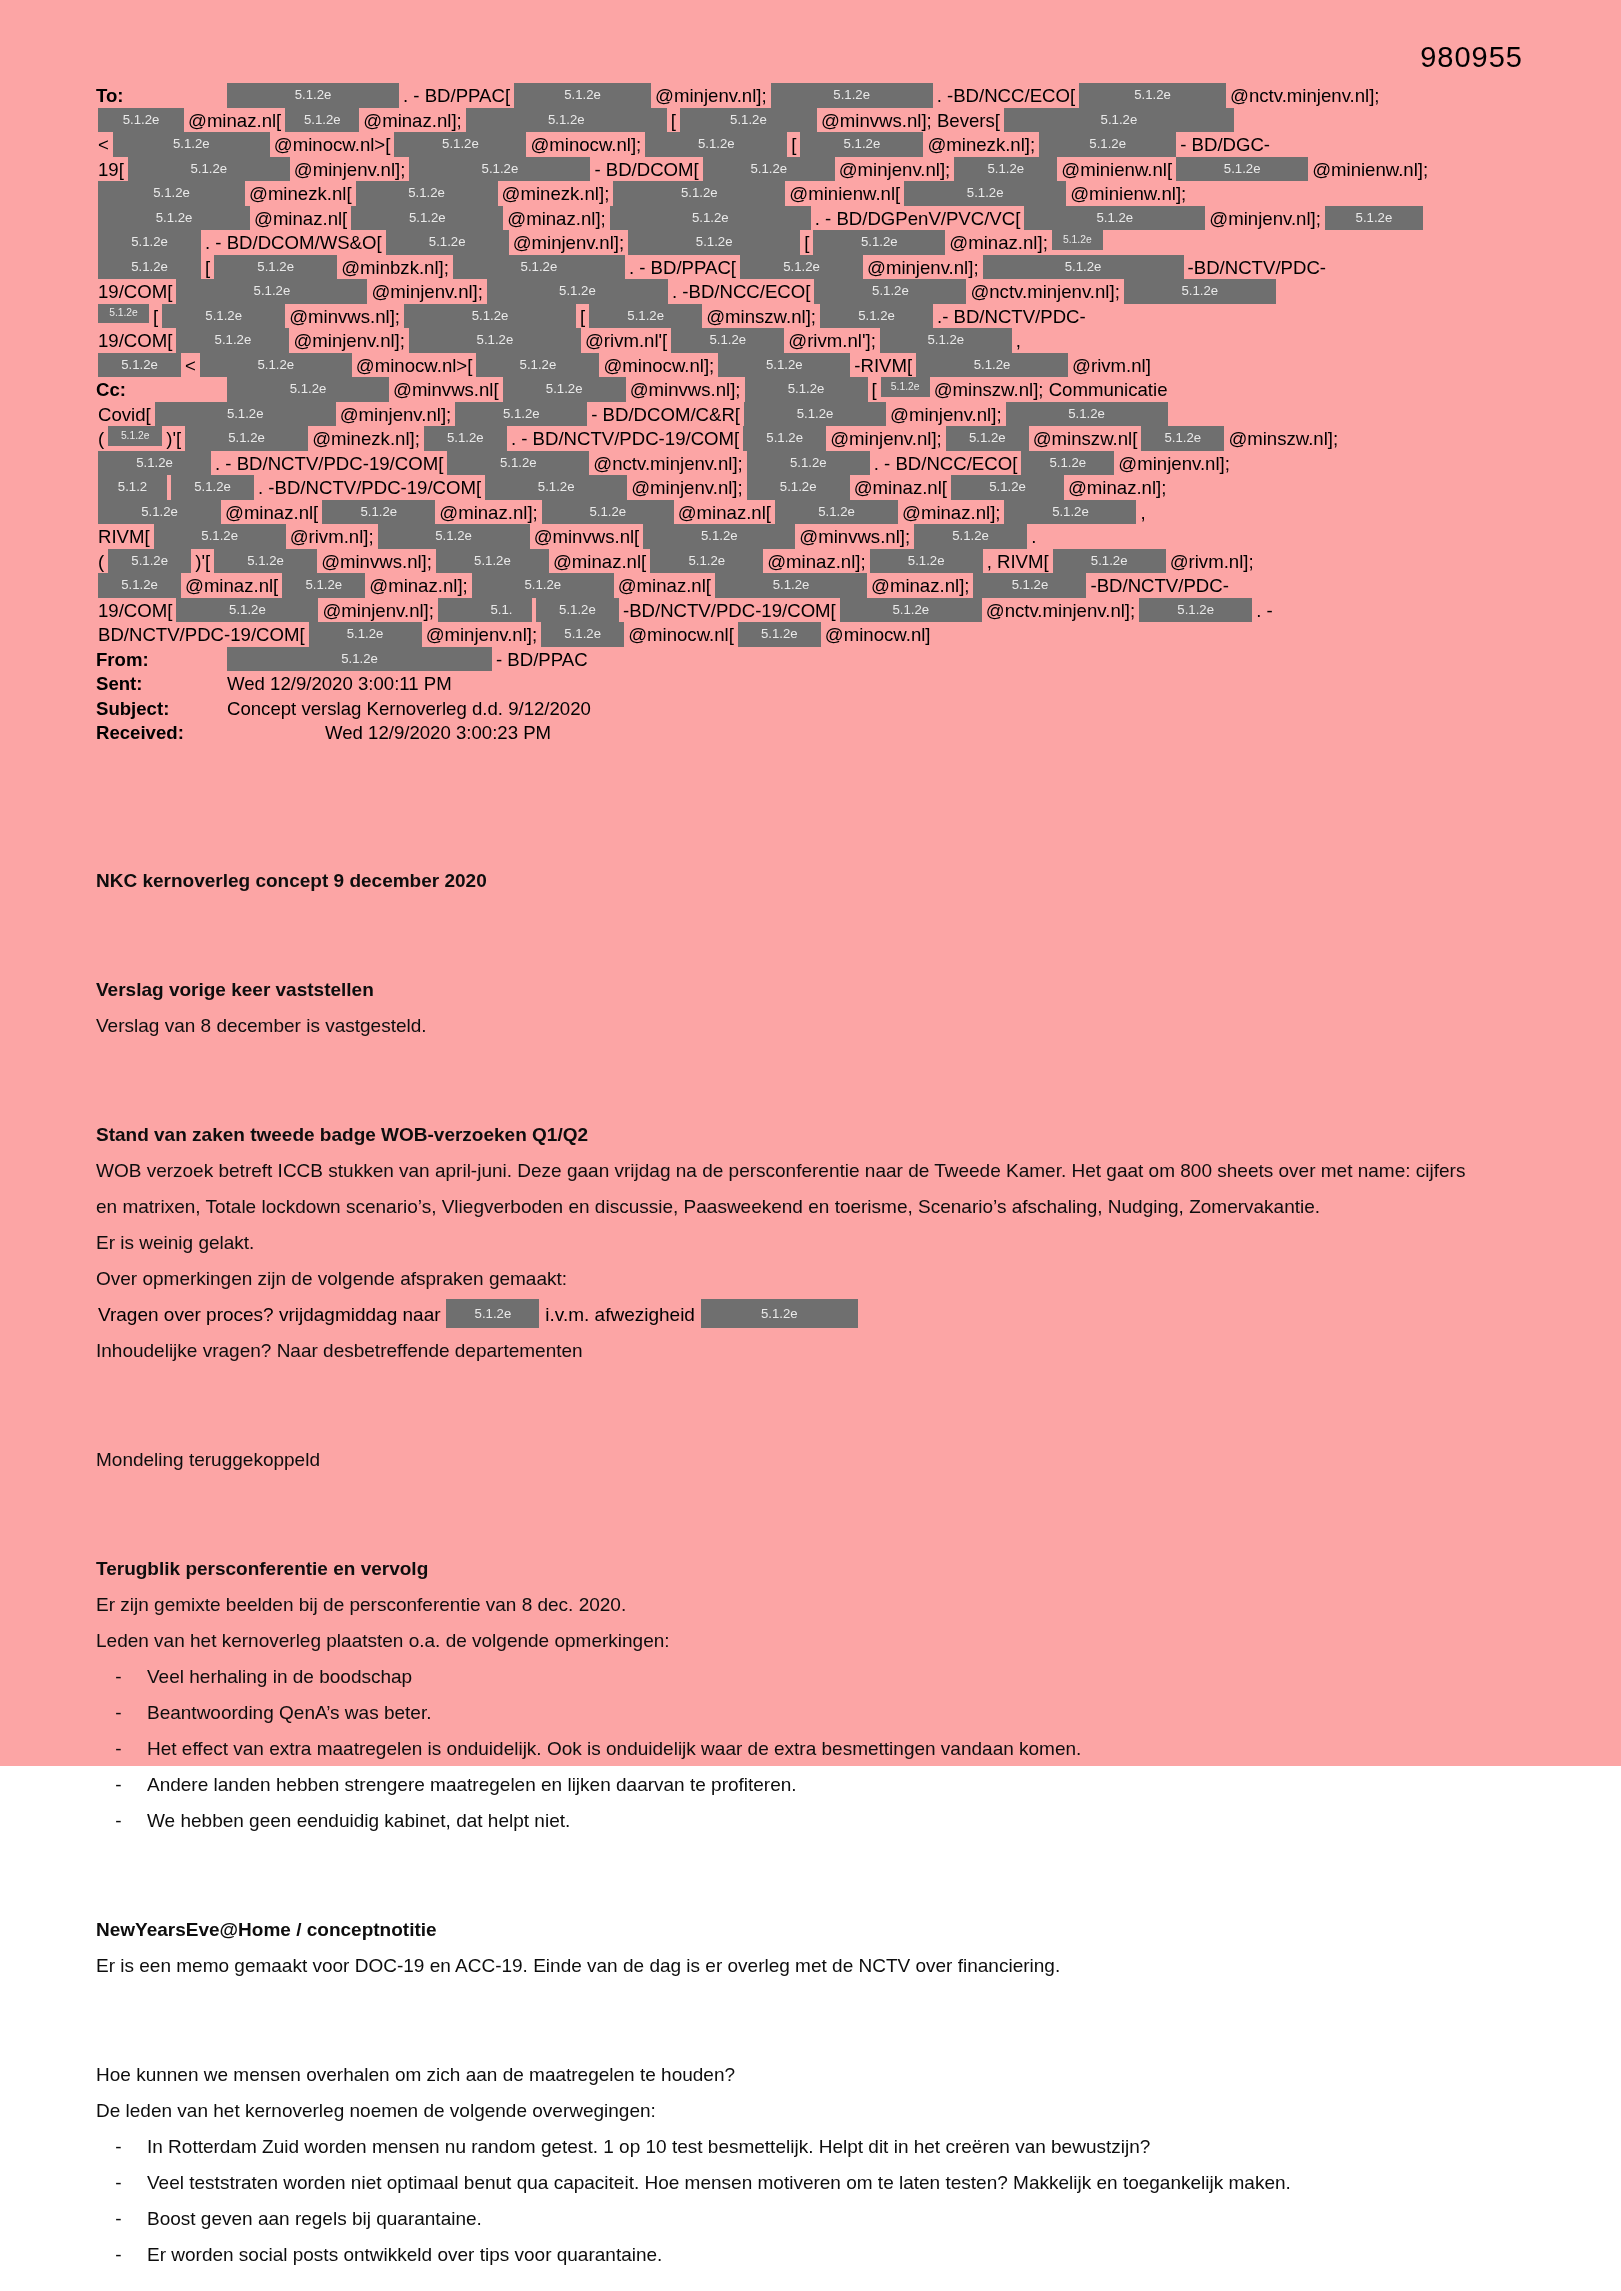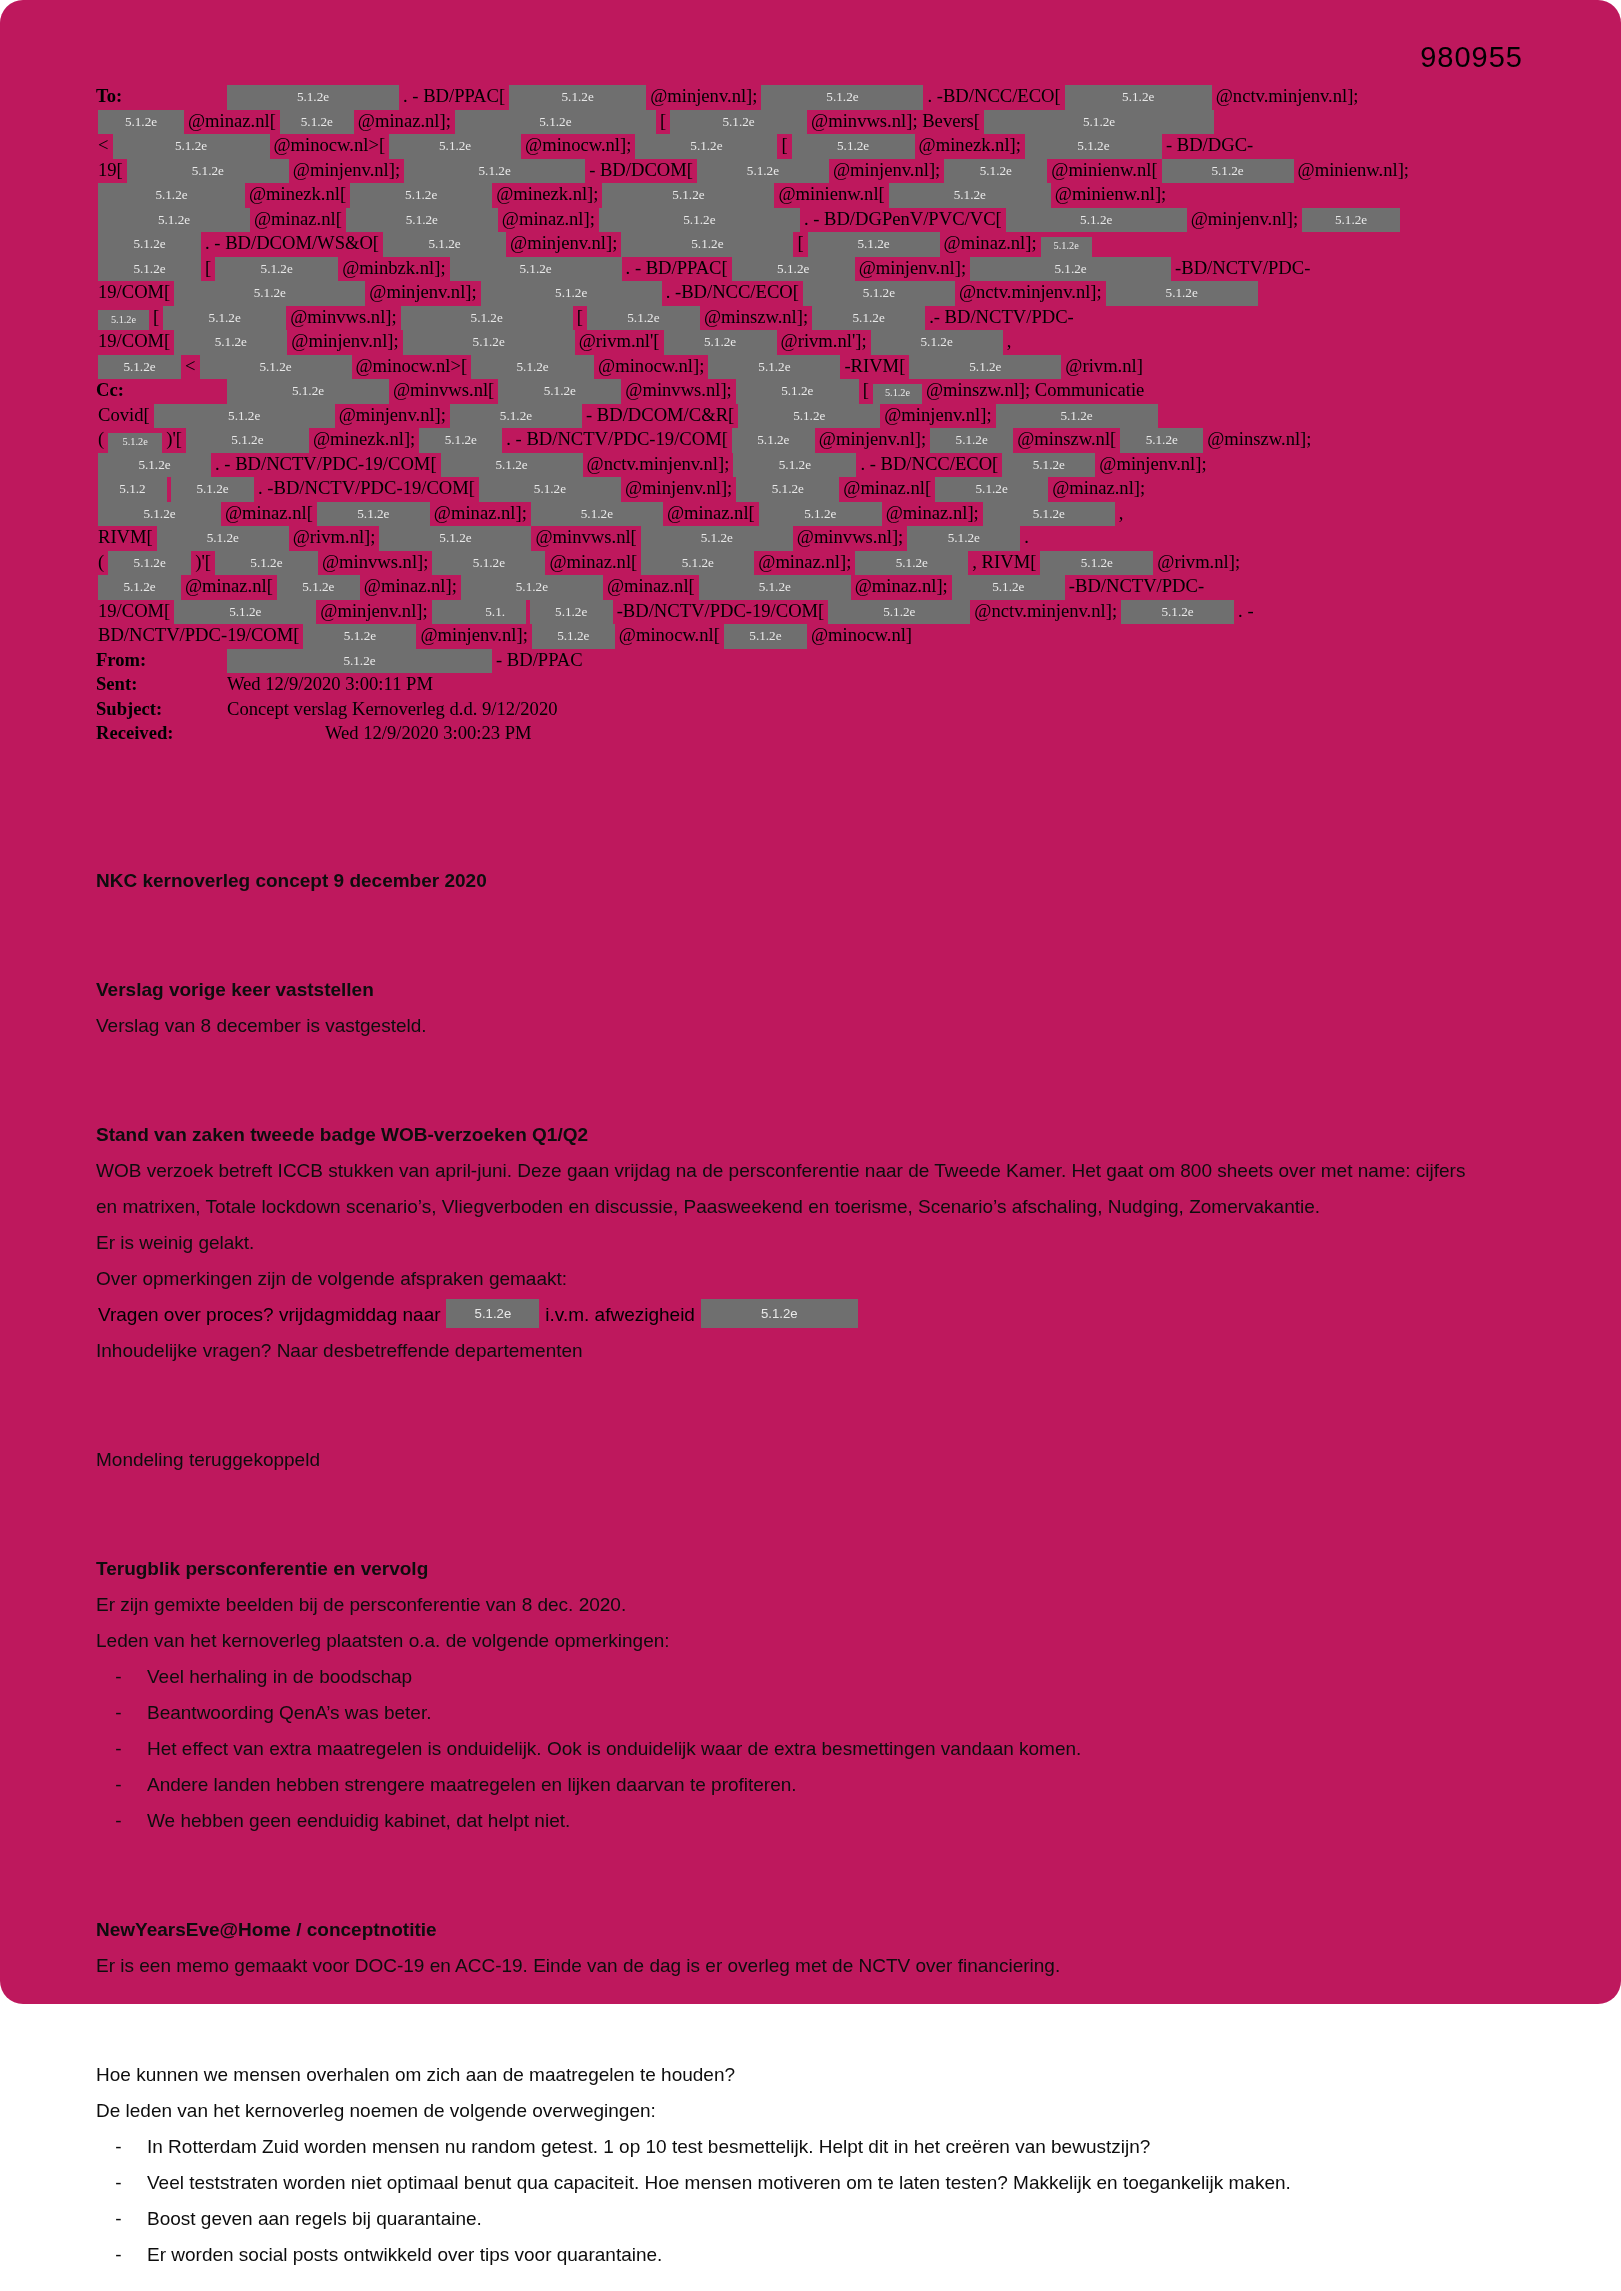--- a/index.html
+++ b/index.html
@@ -1,32 +1,32 @@
 <!DOCTYPE html>
 <html><head>
 <meta charset="utf-8">
 <style>
   html,body{margin:0;padding:0;}
   body{
     width:1621px;height:2292px;background:#ffffff;
     font-family:"Liberation Sans","DejaVu Sans",sans-serif;
     color:#111;position:relative;
   }
-  .page{position:absolute;left:0;top:0;width:1621px;height:2004px;background:#be185d;border-radius:23px;}
+  .page{position:absolute;left:0;top:0;width:1621px;height:1766px;background:#fca5a5;}
   .page-number{
     position:absolute;top:41px;right:98px;
     font-size:29px;color:#000;letter-spacing:1px;
     font-family:"Liberation Sans",sans-serif;
   }
   .email-header{
     position:absolute;left:96px;top:84px;width:1402px;
     font-size:18.6px;line-height:24.5px;color:#000;
   }
   .hline{
-    display:flex;align-items:flex-end;height:24.5px;white-space:nowrap;font-family:Liberation Serif, serif;
+    display:flex;align-items:flex-start;height:24.5px;white-space:nowrap;
   }
   .flabel{
     font-weight:bold;min-width:129px;display:inline-block;color:#000;
   }
   .frag{margin:0 2px;color:#000;}
   .redact{
     display:inline-flex;align-items:center;justify-content:center;
     height:24.5px;margin:-1px 2px;
     background:#6f6f6f;color:#e9e9e9;
     font-size:13.2px;flex:0 0 auto;

